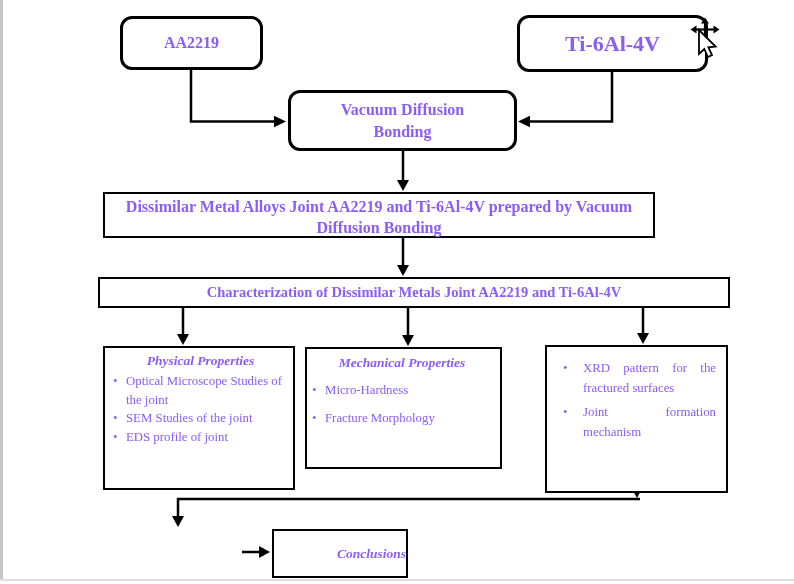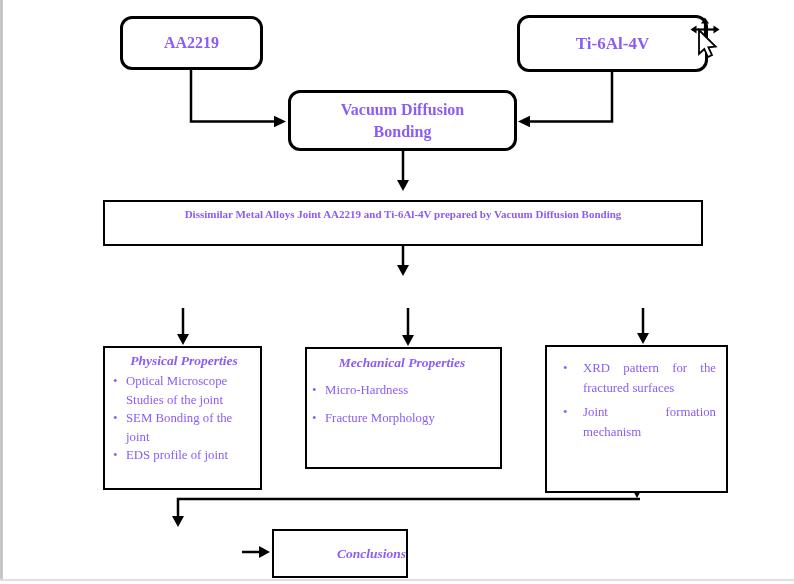--- a/index.html
+++ b/index.html
@@ -10,27 +10,27 @@
   .chrome-left{position:absolute;left:0;top:0;width:3px;height:579px;background:#c6c6c6;}
   .chrome-bottom{position:absolute;left:0;top:579px;width:794px;height:2px;background:#dedede;}
   .connectors{position:absolute;left:0;top:0;width:794px;height:584px;pointer-events:none;}
   .connectors path{stroke:#000;stroke-width:2.5;fill:none;}
   .connectors polygon{fill:#000;stroke:none;}
   .node{position:absolute;box-sizing:border-box;background:#fff;border:3px solid #000;}
   .rounded{border-radius:12px;display:flex;align-items:center;justify-content:center;text-align:center;}
   .sharp{border-width:2.5px;}
   .node-label{font-weight:bold;}
   .n-aa2219{left:120px;top:16px;width:143px;height:54px;font-size:16px;}
-  .n-ti{left:517px;top:15px;width:191px;height:57px;font-size:17px;}
+  .n-ti{left:517px;top:15px;width:191px;height:57px;font-size:22px;}
   .n-vdb{left:288px;top:90px;width:229px;height:61px;font-size:16px;line-height:22px;padding:0 28px;}
-  .n-wide1{left:103px;top:200px;width:600px;height:46px;border-width:2.5px;
-    font-size:11px;font-weight:bold;text-align:center;line-height:21px;padding:2px 10px 0 10px;}
+  .n-wide1{left:103px;top:192px;width:552px;height:46px;border-width:2.5px;
+    font-size:16px;font-weight:bold;text-align:center;line-height:21px;padding:2px 10px 0 10px;}
   .n-wide2{left:98px;top:277px;width:632px;height:31px;border-width:2.5px;
     font-size:14.5px;font-weight:bold;text-align:center;line-height:27px;}
-  .n-physical{left:103px;top:346px;width:159px;height:144px;padding:3px 5px 16px 8px;}
+  .n-physical{left:103px;top:346px;width:192px;height:144px;padding:3px 5px 16px 8px;}
   .n-mechanical{left:305px;top:347px;width:197px;height:122px;padding:4px 8px 0 5px;}
   .n-xrd{left:545px;top:345px;width:183px;height:148px;padding:11px 10px 0 10px;}
   .box-title{font-weight:bold;font-style:italic;font-size:13.5px;text-align:center;margin:2px 0 3px 0;}
   .n-mechanical .box-title{margin-bottom:10px;}
   ul.bullets{list-style:none;margin:0;padding:0;font-size:12.8px;line-height:18.5px;}
   ul.bullets li{position:relative;padding-left:13px;}
   ul.bullets li::before{content:"\2022";position:absolute;left:0;top:0;}
   .n-mechanical ul.bullets li{margin-bottom:9px;line-height:19px;}
   .n-xrd ul.bullets{line-height:20px;}
   .n-xrd ul.bullets li{padding-left:26px;text-align:justify;margin-bottom:4px;}
@@ -104,26 +104,29 @@
   </div>
 
   <div class="node rounded n-vdb">
     <span class="node-label">Vacuum Diffusion Bonding</span>
   </div>
 
   <div class="node n-wide1">
     <span>Dissimilar Metal Alloys Joint AA2219 and  Ti-6Al-4V  prepared by Vacuum Diffusion Bonding</span>
   </div>
 
+  <div class="node n-wide2">
+    <span>Characterization of Dissimilar Metals Joint AA2219 and  Ti-6Al-4V</span>
+  </div>
 
   <div class="node sharp n-physical">
     <div class="box-title">Physical Properties</div>
     <ul class="bullets">
       <li><span>Optical Microscope Studies of the joint</span></li>
-      <li><span>SEM Bonding of the joint</span></li>
+      <li><span>SEM Studies of the joint</span></li>
       <li><span>EDS profile of joint</span></li>
     </ul>
   </div>
 
   <div class="node sharp n-mechanical">
     <div class="box-title">Mechanical Properties</div>
     <ul class="bullets">
       <li><span>Micro-Hardness</span></li>
       <li><span>Fracture Morphology</span></li>
     </ul>

